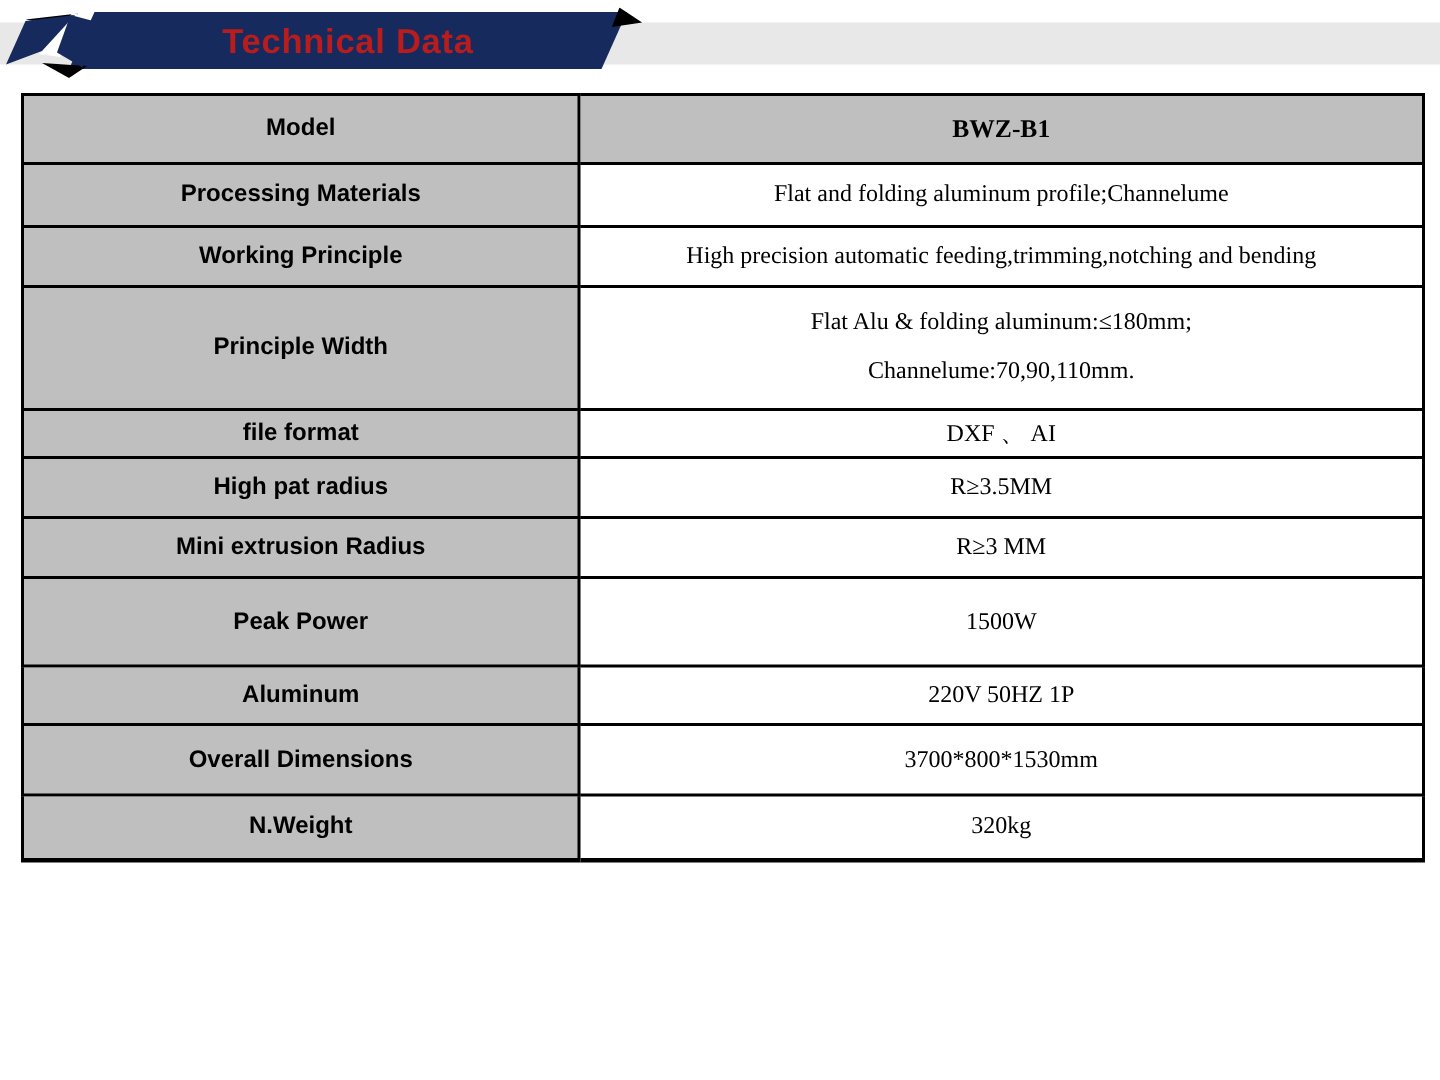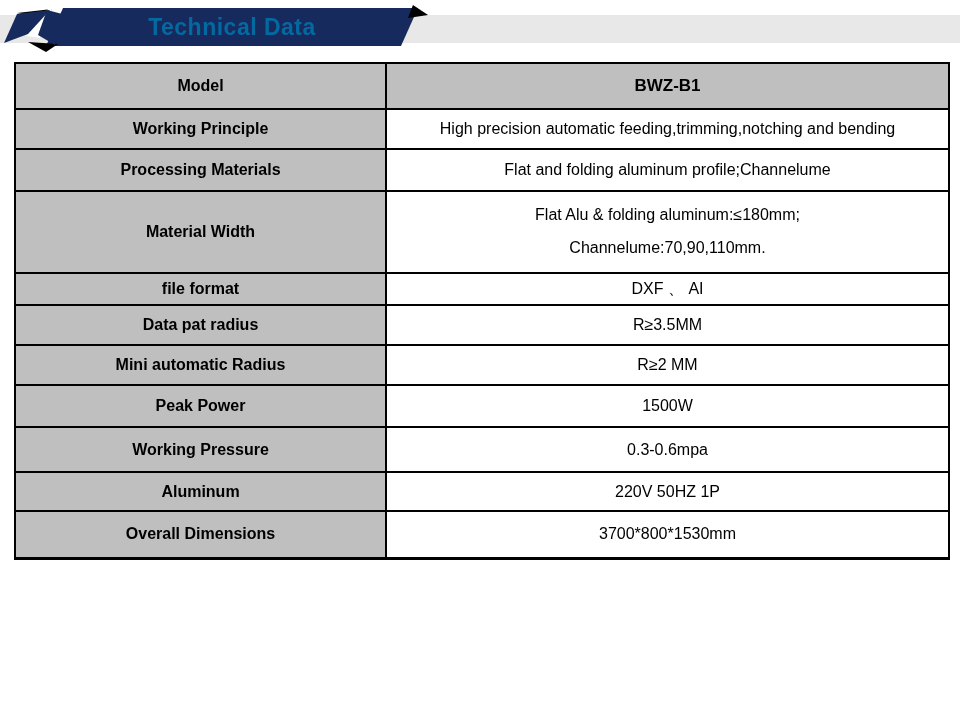--- a/index.html
+++ b/index.html
@@ -49,21 +49,21 @@
     clip-path: polygon(29% 7%, 92% 73%, 8% 93%);
   }
   .banner-title {
     position: absolute;
     left: 46px;
     top: 8px;
     width: 372px;
     height: 38px;
     line-height: 38px;
     text-align: center;
-    color: #0369a1;
+    color: #b91c1c;
     font-size: 23px;
     font-weight: bold;
     letter-spacing: 0.5px;
   }
   .logo {
     position: absolute;
     left: 0;
     top: 2px;
     width: 70px;
     height: 50px;
@@ -89,20 +89,21 @@
     border-bottom-width: 3px;
   }
   td.label {
     background: #bfbfbf;
     font-weight: bold;
   }
   td.value {
     background: #ffffff;
     font-weight: normal;
     white-space: pre-wrap;
+    font-family: Liberation Serif, serif;
   }
   td.value.gray {
     background: #bfbfbf;
     font-weight: bold;
     font-size: 17px;
   }
   tr.tall td.value {
     line-height: 2.05;
   }
 </style>
@@ -128,57 +129,57 @@
   <table class="spec-table">
     <colgroup>
       <col style="width:371px">
       <col style="width:563px">
     </colgroup>
     <tbody>
       <tr style="height:46px">
         <td class="label">Model</td>
         <td class="value gray">BWZ-B1</td>
       </tr>
+      <tr style="height:42px">
+        <td class="label">Processing Materials</td>
+        <td class="value">Flat and folding aluminum profile;Channelume</td>
+      </tr>
       <tr style="height:40px">
         <td class="label">Working Principle</td>
         <td class="value">High precision automatic feeding,trimming,notching and bending</td>
       </tr>
-      <tr style="height:42px">
-        <td class="label">Processing Materials</td>
-        <td class="value">Flat and folding aluminum profile;Channelume</td>
-      </tr>
       <tr class="tall" style="height:82px">
-        <td class="label">Material Width</td>
+        <td class="label">Principle Width</td>
         <td class="value">Flat Alu &amp; folding aluminum:≤180mm;
 Channelume:70,90,110mm.</td>
       </tr>
       <tr style="height:32px">
         <td class="label">file format</td>
         <td class="value">DXF 、 AI</td>
       </tr>
       <tr style="height:40px">
-        <td class="label">Data pat radius</td>
+        <td class="label">High pat radius</td>
         <td class="value">R≥3.5MM</td>
       </tr>
       <tr style="height:40px">
-        <td class="label">Mini automatic Radius</td>
-        <td class="value">R≥2 MM</td>
+        <td class="label">Mini extrusion Radius</td>
+        <td class="value">R≥3 MM</td>
       </tr>
-      <tr style="height:42px">
+      <tr style="height:59px">
         <td class="label">Peak Power</td>
         <td class="value">1500W</td>
-      </tr>
-      <tr style="height:45px">
-        <td class="label">Working Pressure</td>
-        <td class="value">0.3-0.6mpa</td>
       </tr>
       <tr style="height:39px">
         <td class="label">Aluminum</td>
         <td class="value">220V 50HZ 1P</td>
       </tr>
       <tr style="height:47px">
         <td class="label">Overall Dimensions</td>
         <td class="value">3700*800*1530mm</td>
       </tr>
+      <tr style="height:43px">
+        <td class="label">N.Weight</td>
+        <td class="value">320kg</td>
+      </tr>
     </tbody>
   </table>
 
 </div>
 
 </body></html>

